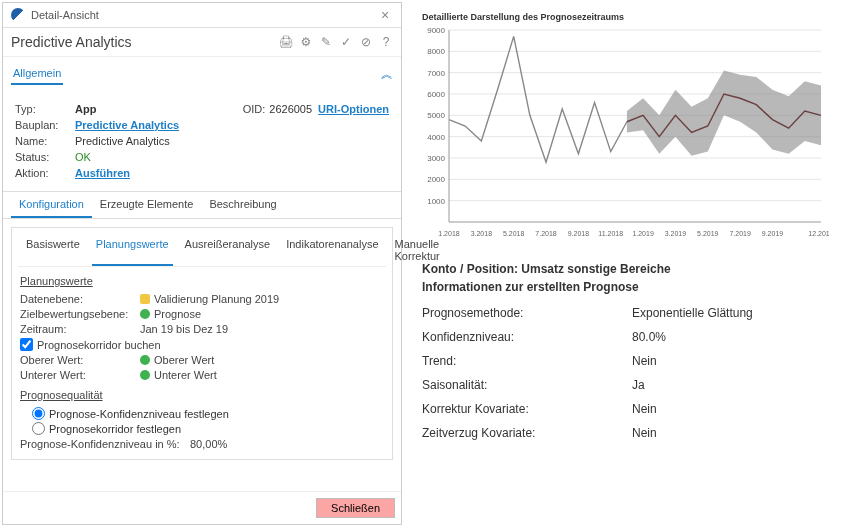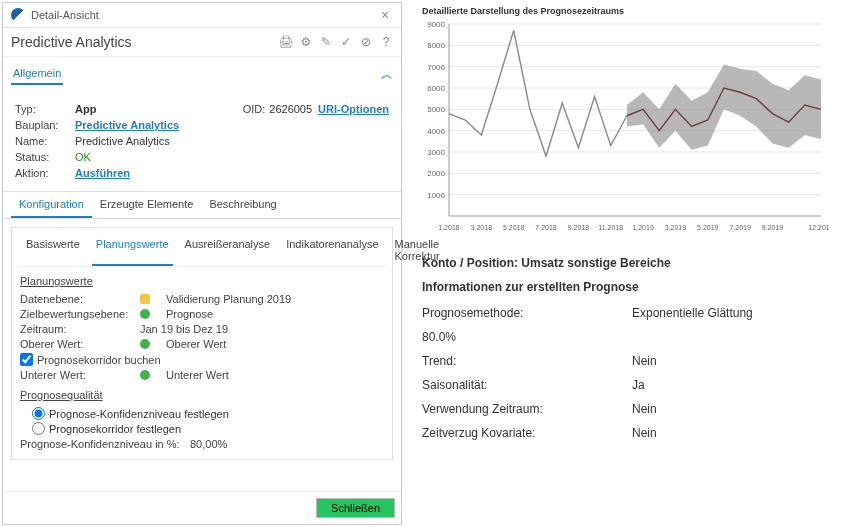--- a/index.html
+++ b/index.html
@@ -29,34 +29,34 @@
   .tabs-main { display: flex; border-top: 1px solid #ddd; border-bottom: 1px solid #ddd; padding: 0 8px; }
   .tab-item { padding: 6px 8px; font-size: 11px; color: #444; cursor: pointer;}
   .tab-item.active { color: #1e7fc9; border-bottom: 2px solid #1e7fc9; }
   .inner-panel { border: 1px solid #ddd; margin: 8px; padding: 6px; }
   .subtabs { display: flex; gap: 8px; border-bottom: 1px solid #eee; padding: 0 4px; }
   .subtab { padding: 4px 4px; font-size: 11px; color: #444; cursor:pointer;}
   .subtab.active { color: #1e7fc9; border-bottom: 2px solid #1e7fc9; }
   .group-title { text-decoration: underline; font-size: 11px; color: #444; margin: 8px 0 6px 2px; }
   .frow { display: flex; align-items: center; margin: 3px 2px; font-size: 11px; color: #444; }
   .flabel { width: 120px; }
-  .fval { flex: 1; display:flex; align-items:center; gap:16px;}
+  .fval { flex: 1; display:flex; align-items:center; gap:4px;}
   .chip { width: 10px; height: 10px; display: inline-block; border-radius: 2px; }
   .chip-yellow { background: #f2c744; }
   .chip-green { background: #3fb24f; border-radius: 50%; }
   .checkbox { display:flex; align-items:center; gap:4px;}
   .checkbox input { margin:0;}
   .radio-row { display:flex; align-items:center; gap:4px; margin:2px 14px;}
   .footer { padding: 6px; border-top: 1px solid #eee; display:flex; justify-content:flex-end; margin-top:auto;}
-  .btn { border:1px solid #bbb; background:#22c55e; padding:3px 14px; font-size:11px; cursor:pointer;}
+  .btn { border:1px solid #bbb; background:#fca5a5; padding:3px 14px; font-size:11px; cursor:pointer;}
   .right-panel { flex:1; padding: 4px 10px; }
-  .chart-title { font-size:9px; color:#333; font-weight:bold; margin:2px 0 2px 8px;}
+  .chart-title { font-size:9px; color:#333; font-weight:bold; margin:8px 0 2px 8px;}
   .chart-box { position:relative; width: 415px; height: 220px; }
   .info-block { margin-top: 18px; padding-left: 8px; font-size: 12px; }
-  .info-h1 { font-weight: bold; margin-bottom: 10px; font-size: 12px; }
+  .info-h1 { font-weight: bold; margin-bottom: 4px; font-size: 12px; }
   .info-h2 { font-weight: bold; margin-bottom: 12px; font-size: 12px; }
   .irow { display:flex; margin: 10px 0; font-size:12px;}
   .ilabel { width: 210px; }
   .ival { flex:1; }
 </style>
 </head>
 <body>
 
 <div class="app">
   <div class="left-panel">
@@ -130,30 +130,30 @@
         <span class="flabel">Zielbewertungsebene:</span>
         <span class="fval">
             <span class="chip chip-green"></span>
             <span>Prognose</span>
           </span>
       </div>
       <div class="frow">
         <span class="flabel">Zeitraum:</span>
         <span class="fval">Jan 19 bis Dez 19</span>
       </div>
-      <div class="frow">
-        <span class="flabel">Oberer Wert:</span>
-        <span class="fval">
-            <span class="chip chip-green"></span>
-            <span>Oberer Wert</span>
-          </span>
-      </div>
       <div class="frow checkbox">
         <input type="checkbox" checked="" style="">
         <span>Prognosekorridor buchen</span>
+      </div>
+      <div class="frow">
+        <span class="flabel">Oberer Wert:</span>
+        <span class="fval">
+            <span class="chip chip-green"></span>
+            <span>Oberer Wert</span>
+          </span>
       </div>
       <div class="frow">
         <span class="flabel">Unterer Wert:</span>
         <span class="fval">
             <span class="chip chip-green"></span>
             <span>Unterer Wert</span>
           </span>
       </div>
       <div class="group-title">Prognosequalität</div>
       <div class="radio-row">
@@ -217,32 +217,33 @@
     </div>
     <div class="info-block">
       <div class="info-h1">Konto / Position: Umsatz sonstige Bereiche</div>
       <div class="info-h2">Informationen zur erstellten Prognose</div>
       <div id="info-rows">
           <div class="irow">
             <div class="ilabel">Prognosemethode:</div>
             <div class="ival">Exponentielle Glättung</div>
           </div>
           <div class="irow">
+            <div class="ilabel">Konfidenzniveau:</div>
             <div class="ival">80.0%</div>
           </div>
           <div class="irow">
             <div class="ilabel">Trend:</div>
             <div class="ival">Nein</div>
           </div>
           <div class="irow">
             <div class="ilabel">Saisonalität:</div>
             <div class="ival">Ja</div>
           </div>
           <div class="irow">
-            <div class="ilabel">Verwendung Zeitraum:</div>
+            <div class="ilabel">Korrektur Kovariate:</div>
             <div class="ival">Nein</div>
           </div>
           <div class="irow">
             <div class="ilabel">Zeitverzug Kovariate:</div>
             <div class="ival">Nein</div>
           </div>
         </div>
     </div>
   </div>
 </div>

